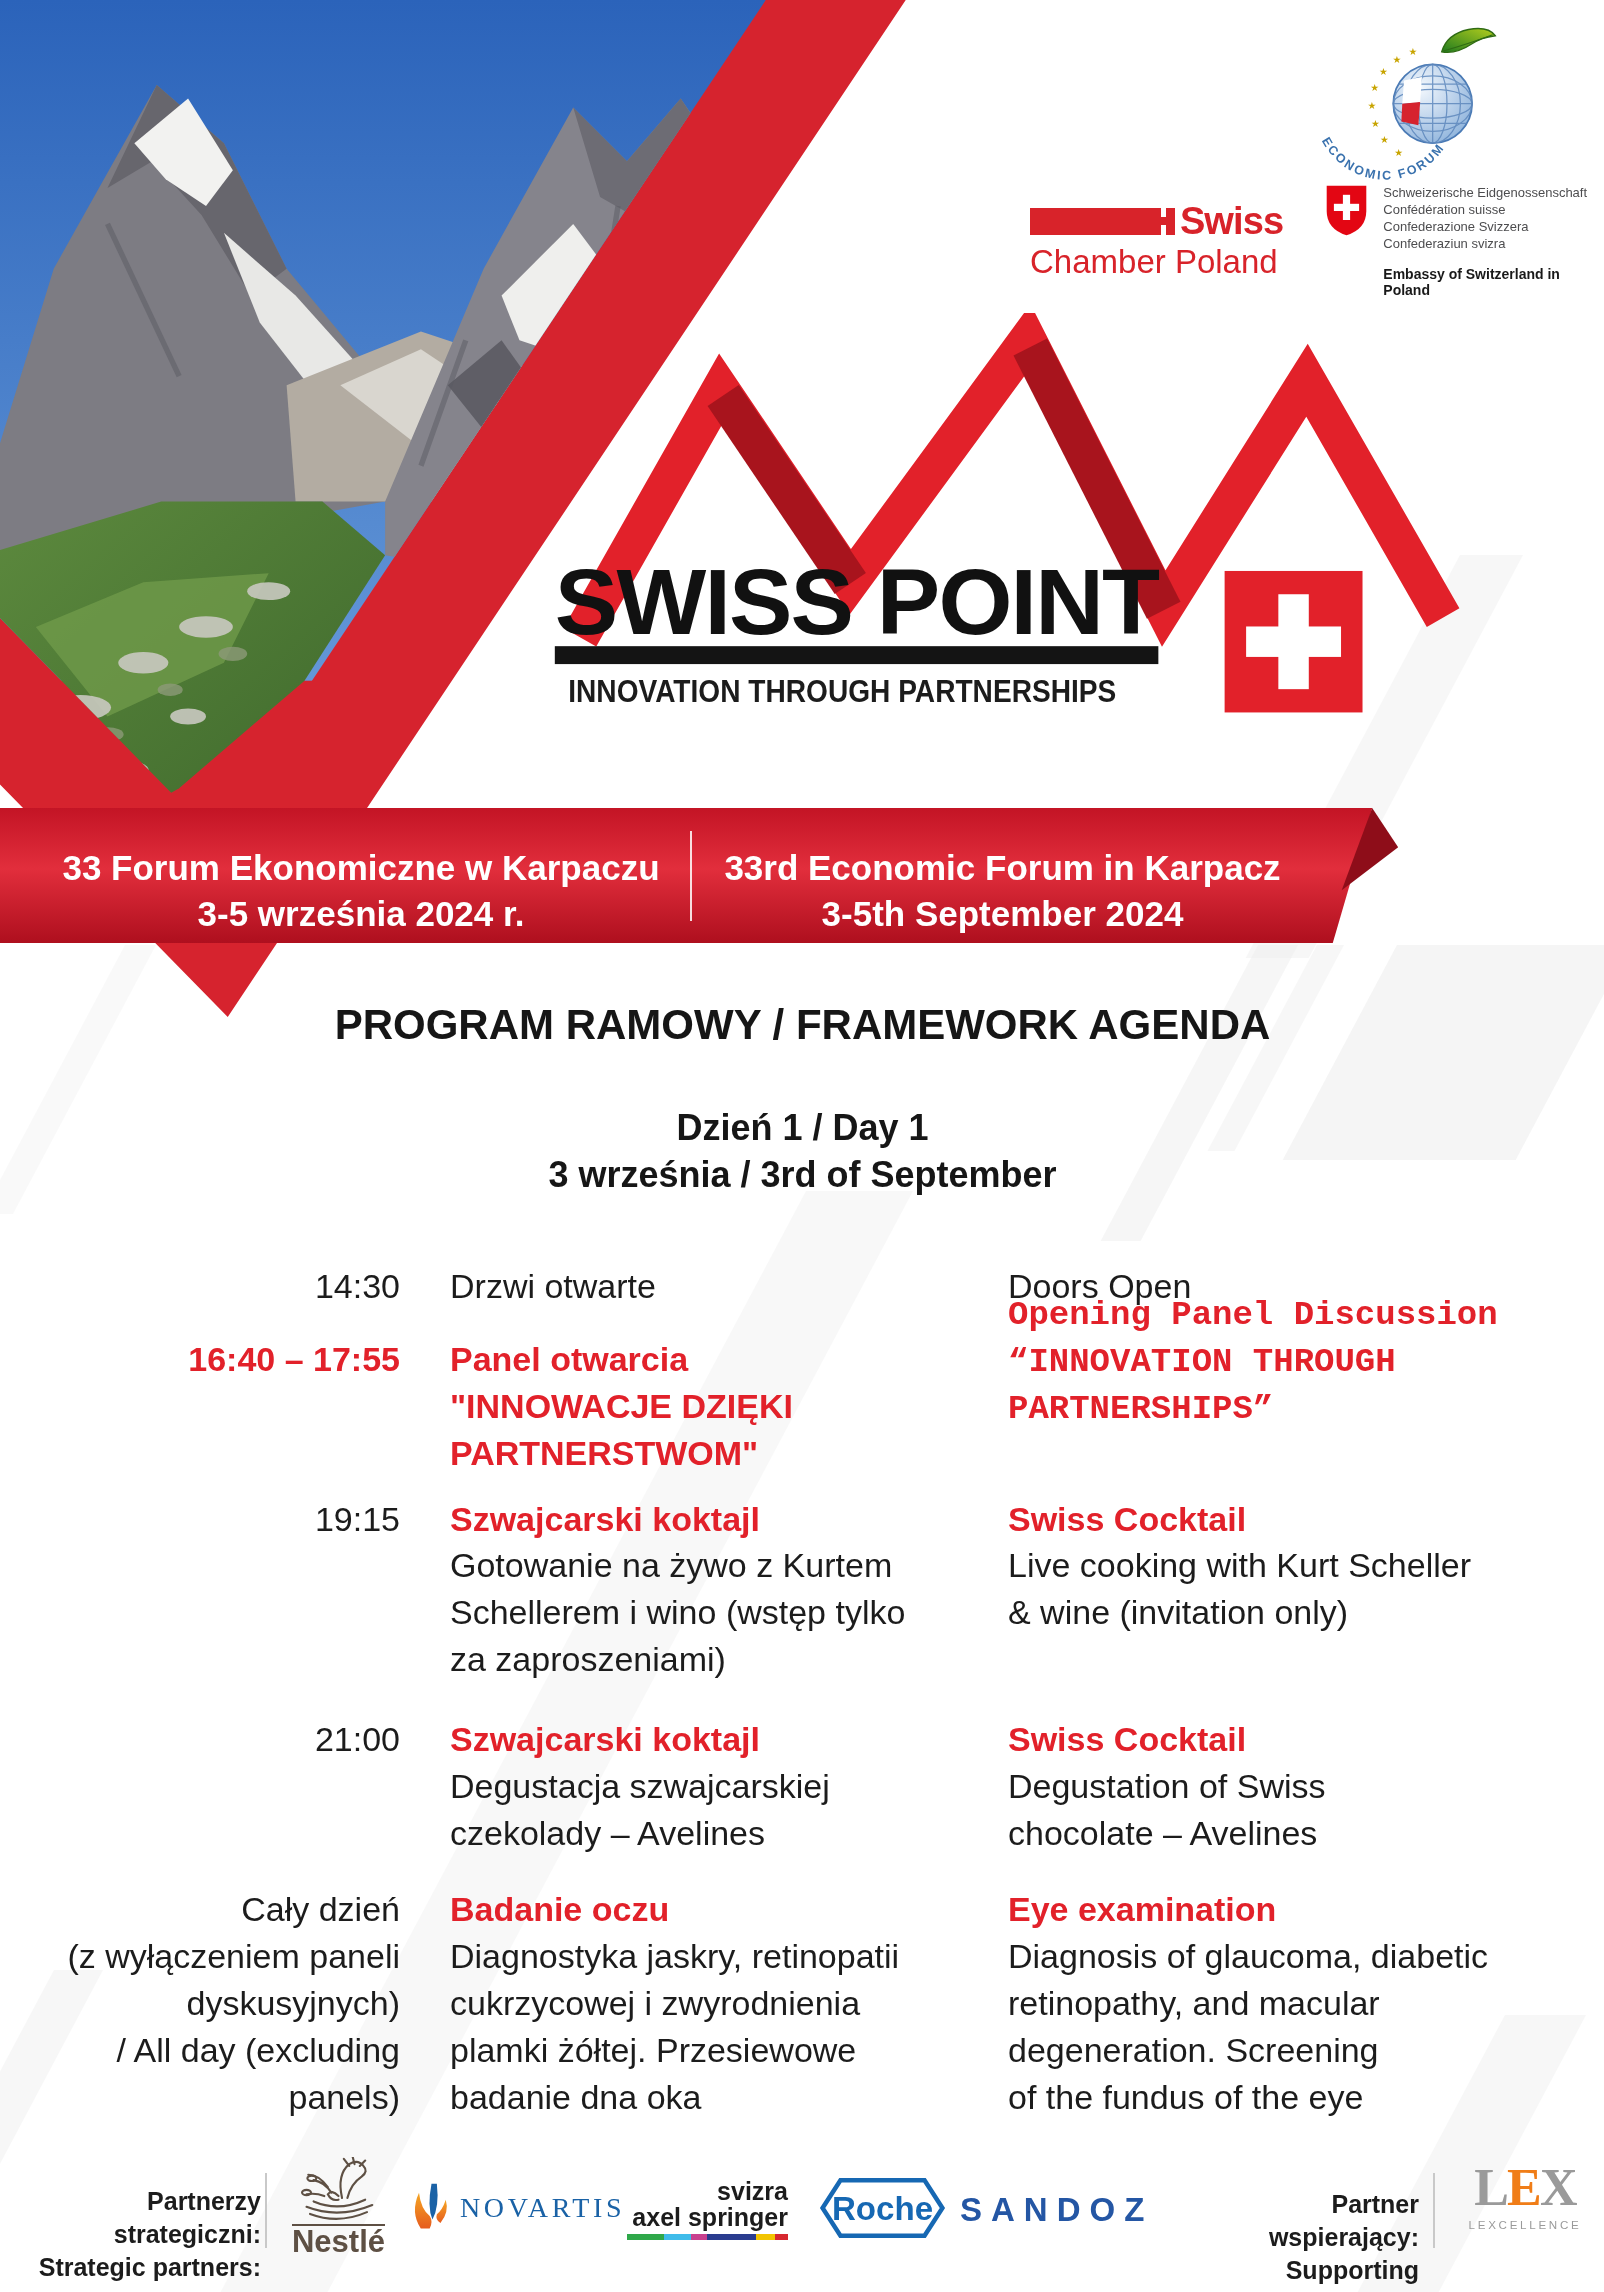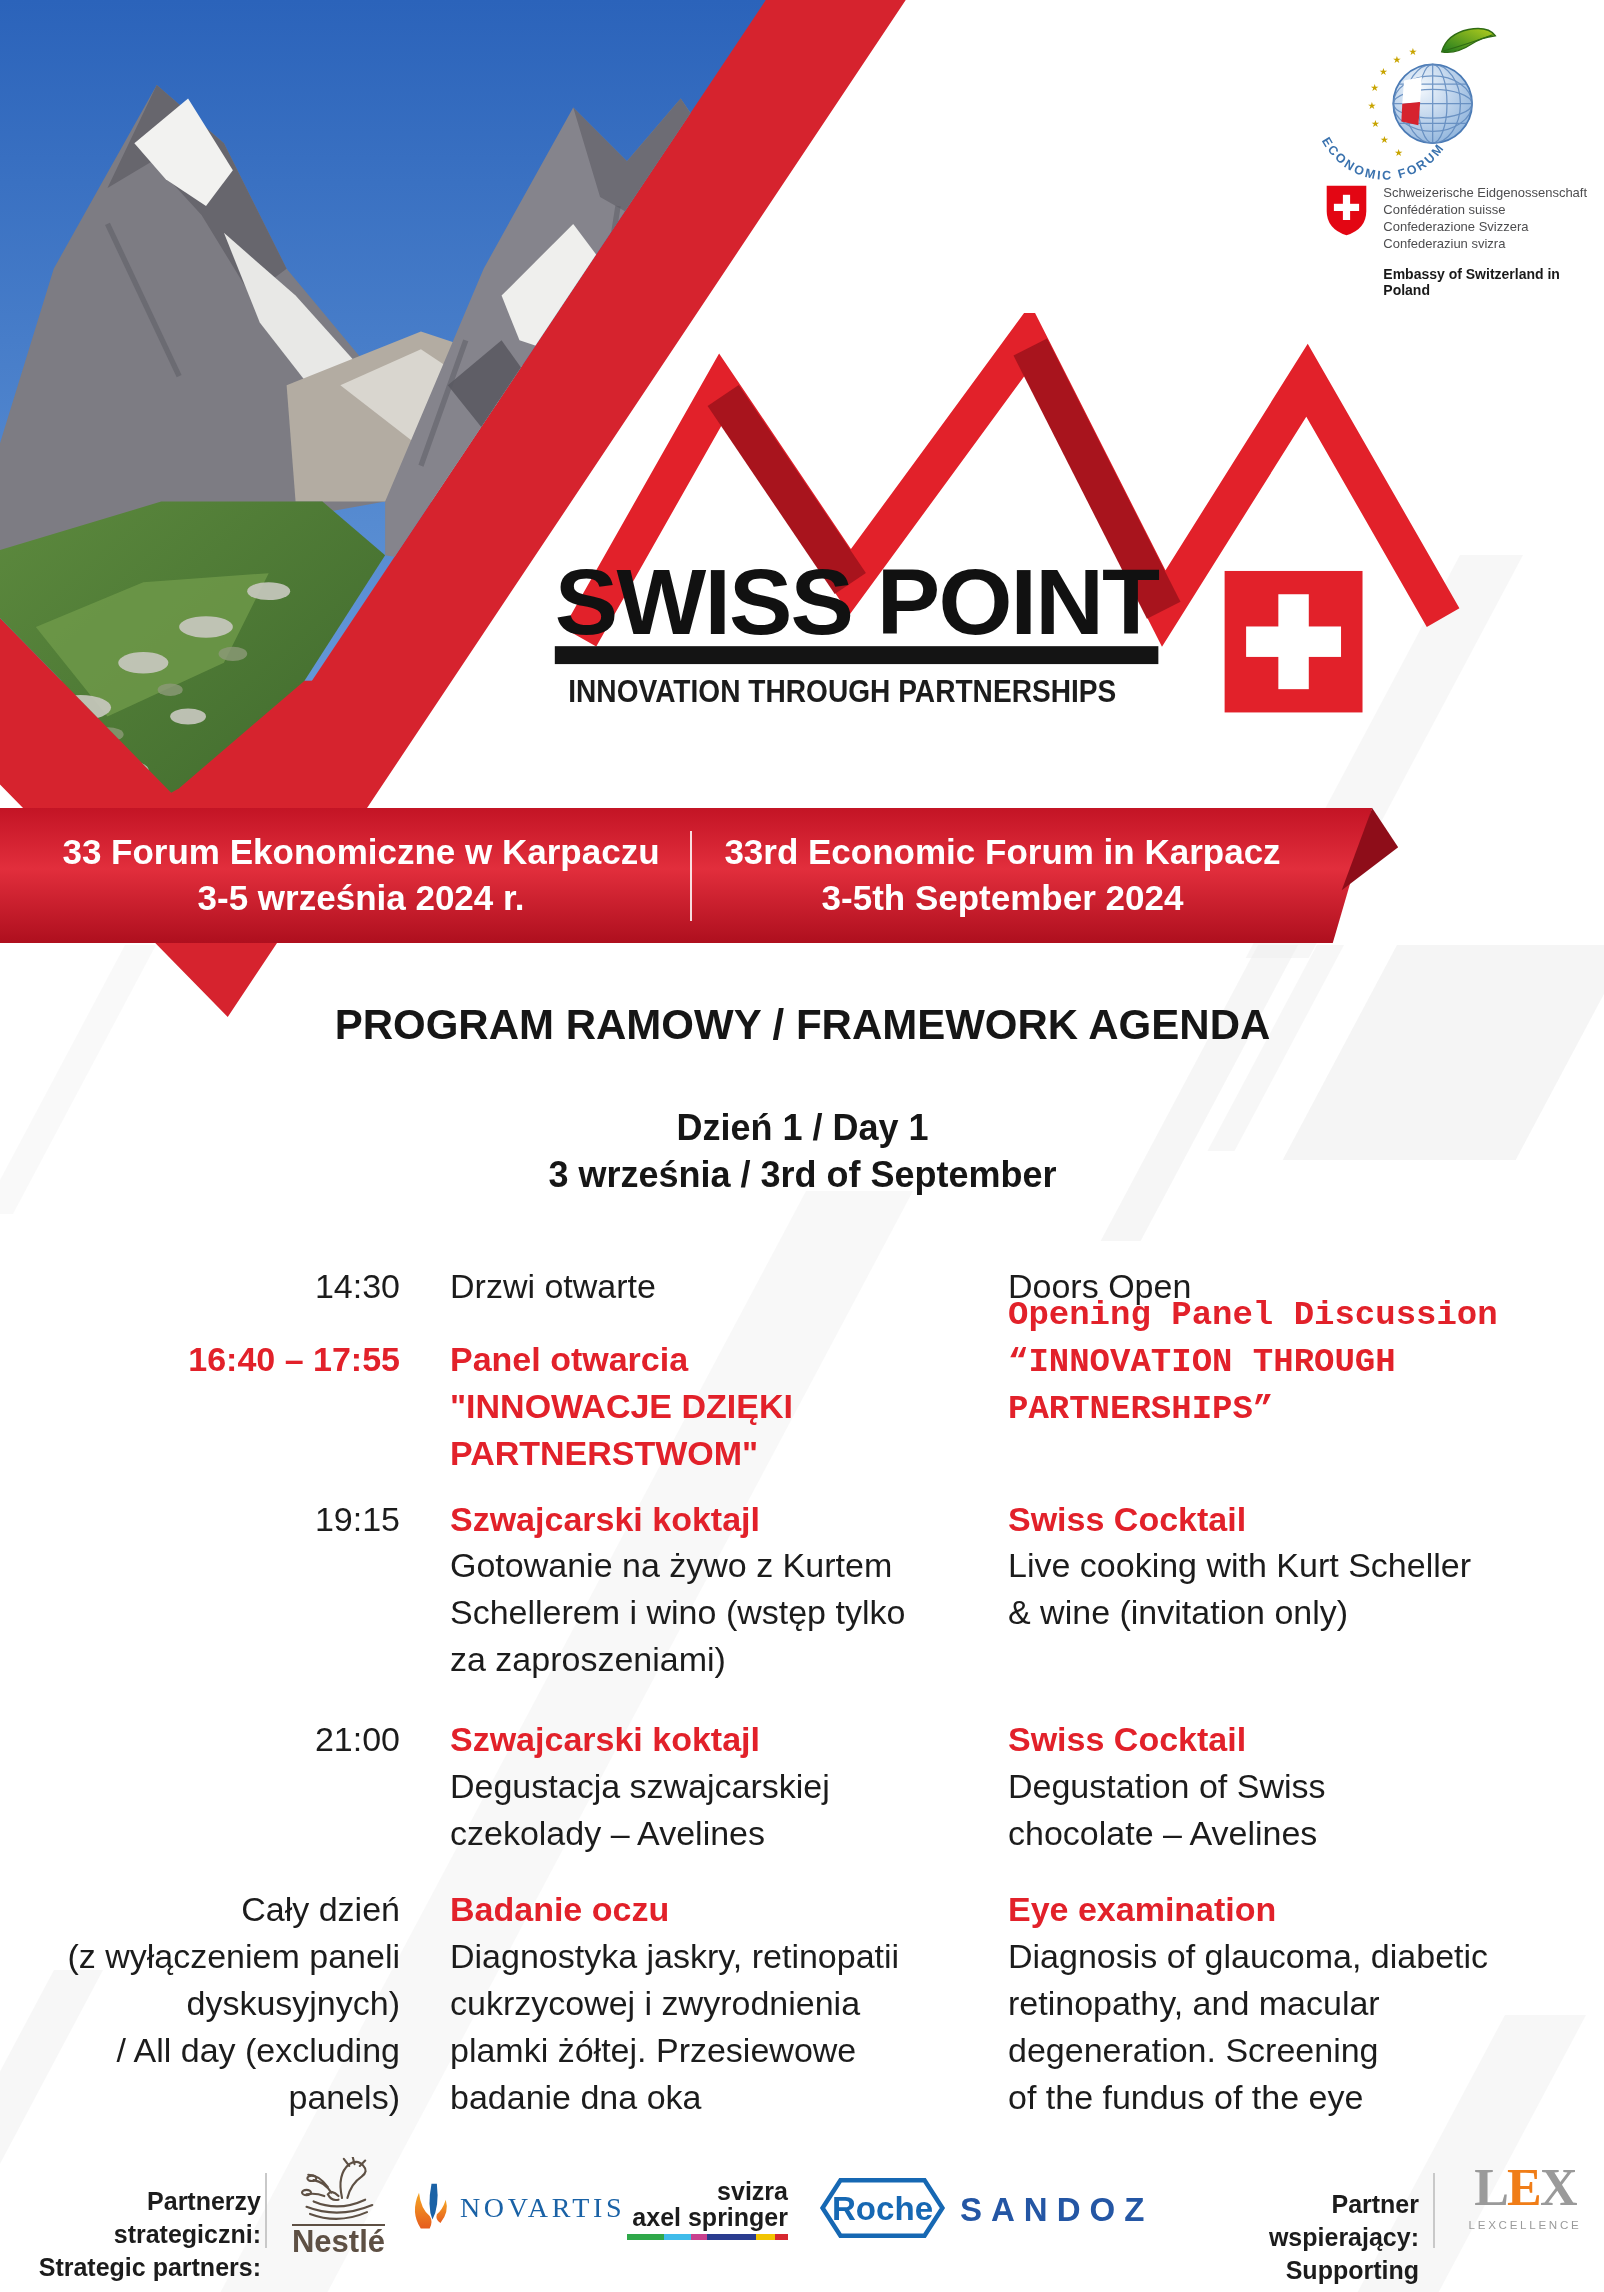--- a/index.html
+++ b/index.html
@@ -20,21 +20,21 @@
   .chamber .row2{font-size:33px;letter-spacing:0;margin-top:5.4px;}
   .embassy{position:absolute;left:1324px;top:184px;display:flex;gap:14.3px;}
   .embassy .crest{flex:0 0 auto;}
   .embassy .lines{font-size:13px;line-height:17px;color:#4d4d4f;white-space:pre-line;}
   .embassy .bold-label{font-size:14px;font-weight:bold;color:#191919;margin-top:14.3px;}
   
   .sp-svg{position:absolute;left:519px;top:313px;}
   
   .banner-svg{position:absolute;left:0;top:797px;}
   .banner-text{position:absolute;color:#ffffff;font-weight:bold;font-size:35px;line-height:46px;
-               text-align:center;white-space:pre-line;}
+               text-align:center;white-space:pre-line;margin-top:16px;}
   .banner-div{position:absolute;left:690px;top:831px;width:1.8px;height:90px;background:rgba(255,255,255,.85);}
   
   .agenda-title{position:absolute;left:0;top:1001px;width:1605px;text-align:center;
                 font-size:42px;font-weight:bold;letter-spacing:0;color:#161616;}
   .day-line{position:absolute;left:0;width:1605px;text-align:center;font-size:36px;font-weight:bold;color:#161616;}
   .cell{position:absolute;font-size:34px;line-height:47px;color:#1c1c1c;white-space:pre-line;}
   .cell.time{left:54px;width:346px;text-align:right;}
   .cell.pl{left:450px;width:537px;}
   .cell.en{left:1008px;width:573px;}
   .red-b{color:var(--agenda-red,#E2212A);font-weight:bold;}
@@ -168,20 +168,28 @@
     </g>
 
     <path d="M 138 30 Q 144 10 168 5 Q 190 1 198 12 Q 182 14 172 21 Q 154 33 138 30 Z" style="fill:url(#leaf);stroke:#2f6b14;stroke-width:1.5;"></path>
     <path d="M 140 29 Q 166 22 195 11" style="fill:none;stroke:#2f6b14;stroke-width:1.2;"></path>
 
     <text style="fill:#3a72ae;font-weight:bold;" font-size="14" letter-spacing="2.5">
       <textPath href="#efarc">ECONOMIC FORUM</textPath>
     </text>
   </svg>
 
+  <div class="chamber">
+    <div class="row1">
+      <div class="bar"></div>
+      <div class="notch"></div>
+      <span class="word">Swiss</span>
+    </div>
+    <div class="row2">Chamber Poland</div>
+  </div>
 
   <div class="embassy">
     <svg class="crest" width="45" height="54" viewBox="0 0 50 60">
       <path d="M3 2 H47 V30 Q47 50 25 57 Q3 50 3 30 Z" style="fill:#e30613;"></path>
       <rect x="21" y="12" width="8" height="28" style="fill:#ffffff;"></rect>
       <rect x="11" y="22" width="28" height="8" style="fill:#ffffff;"></rect>
     </svg>
     <div>
       <div class="lines">Schweizerische Eidgenossenschaft
 Confédération suisse

